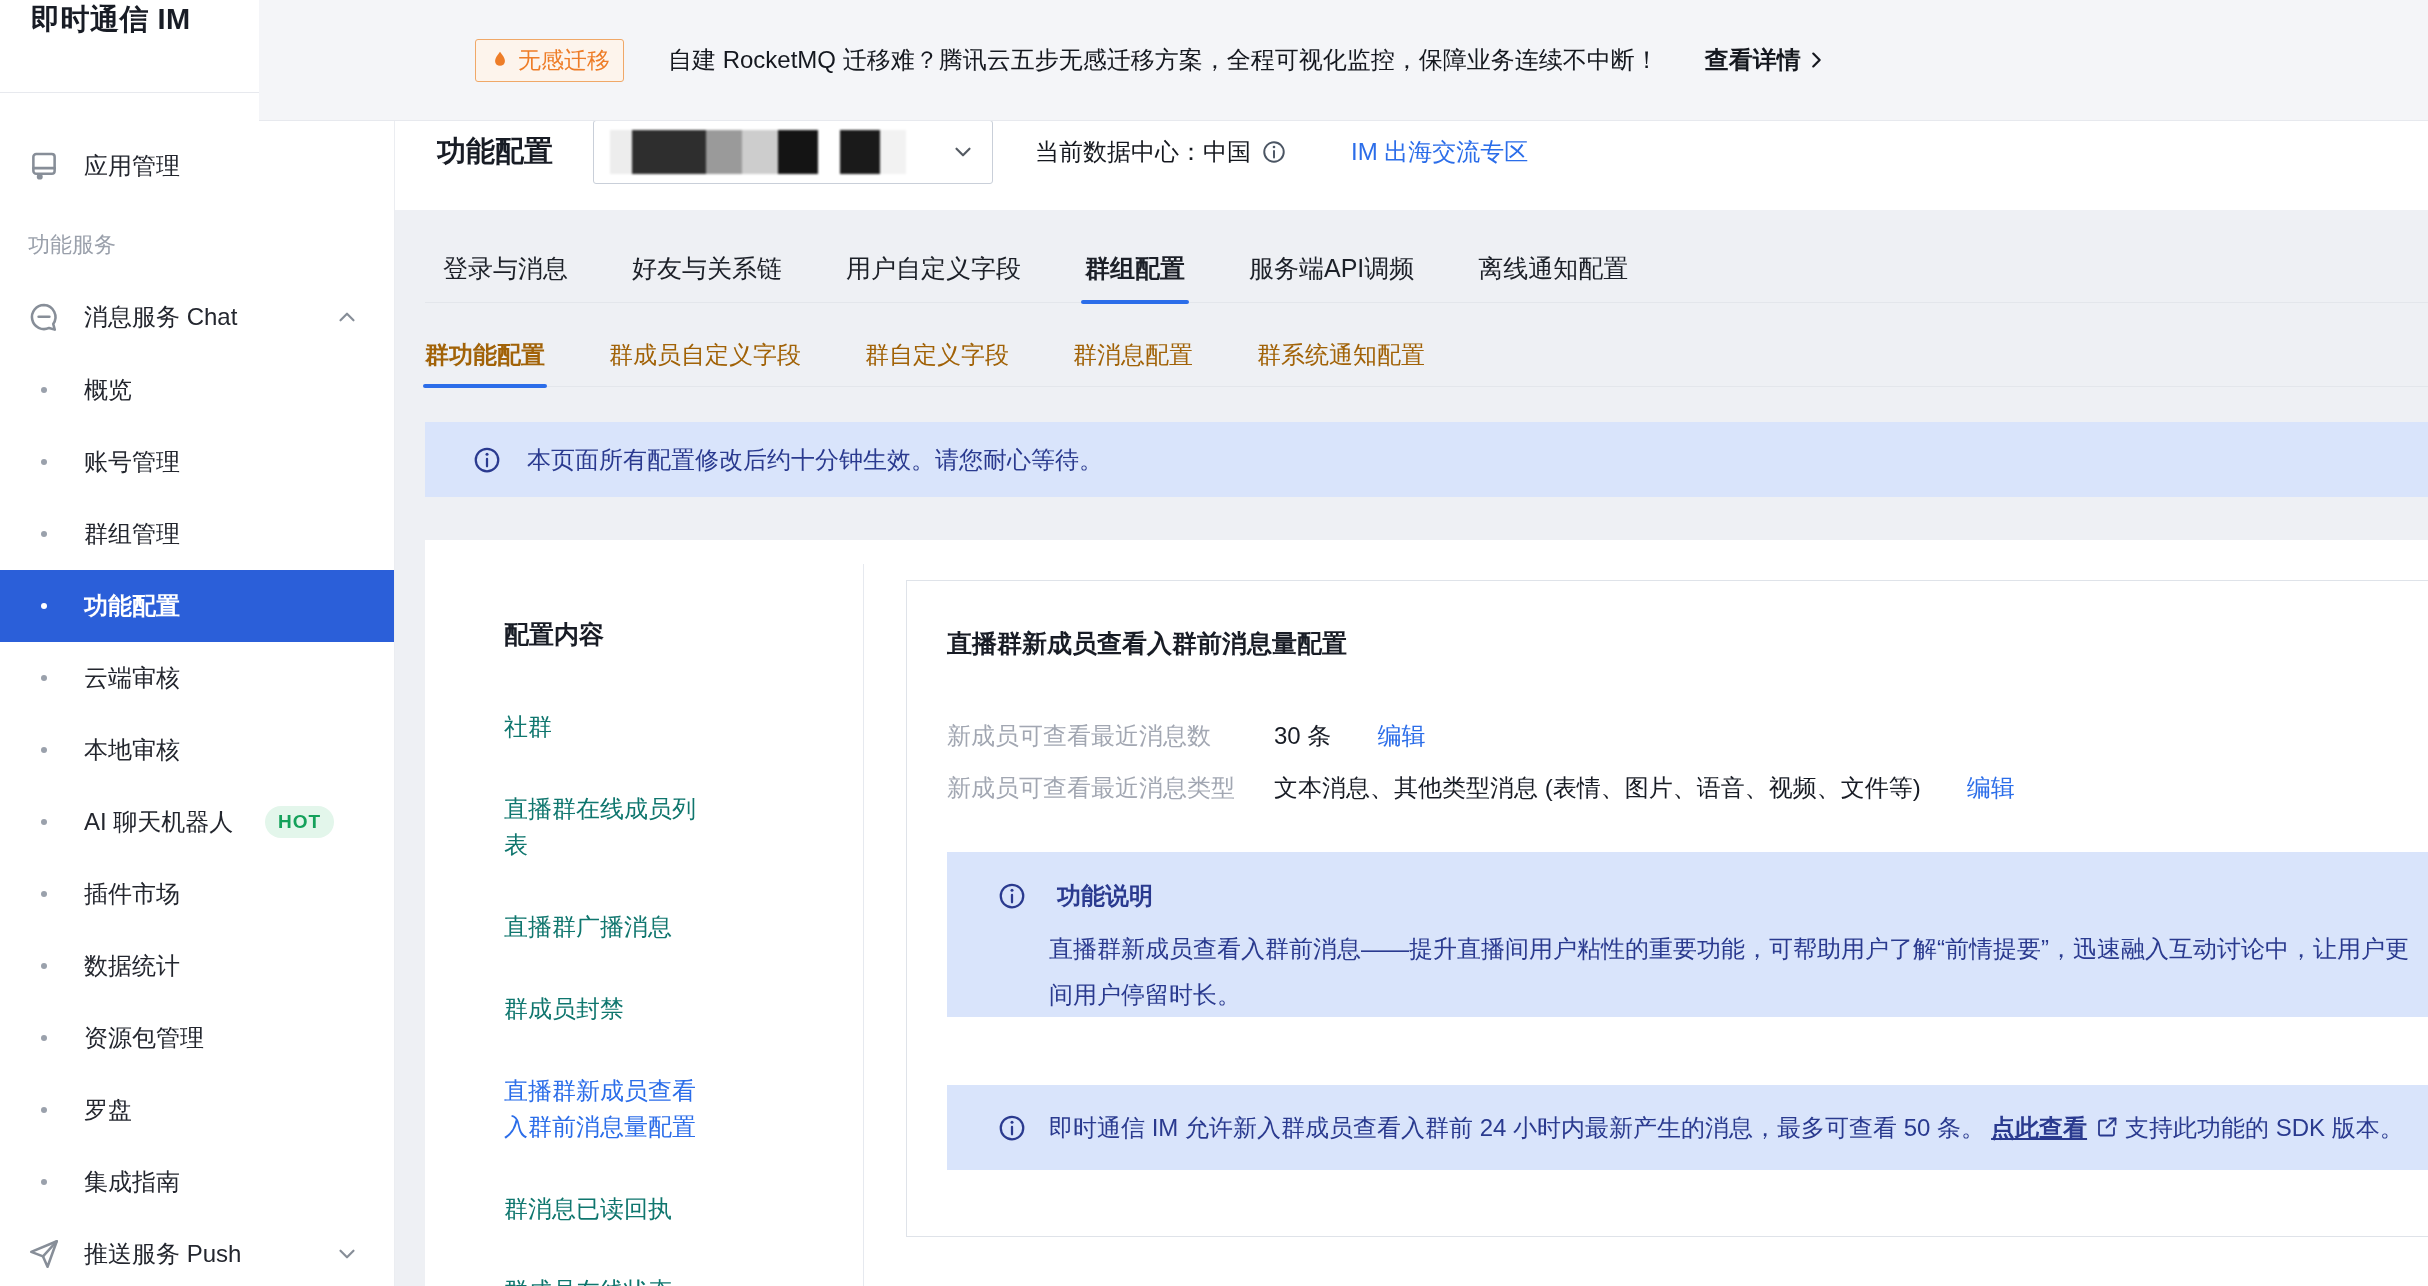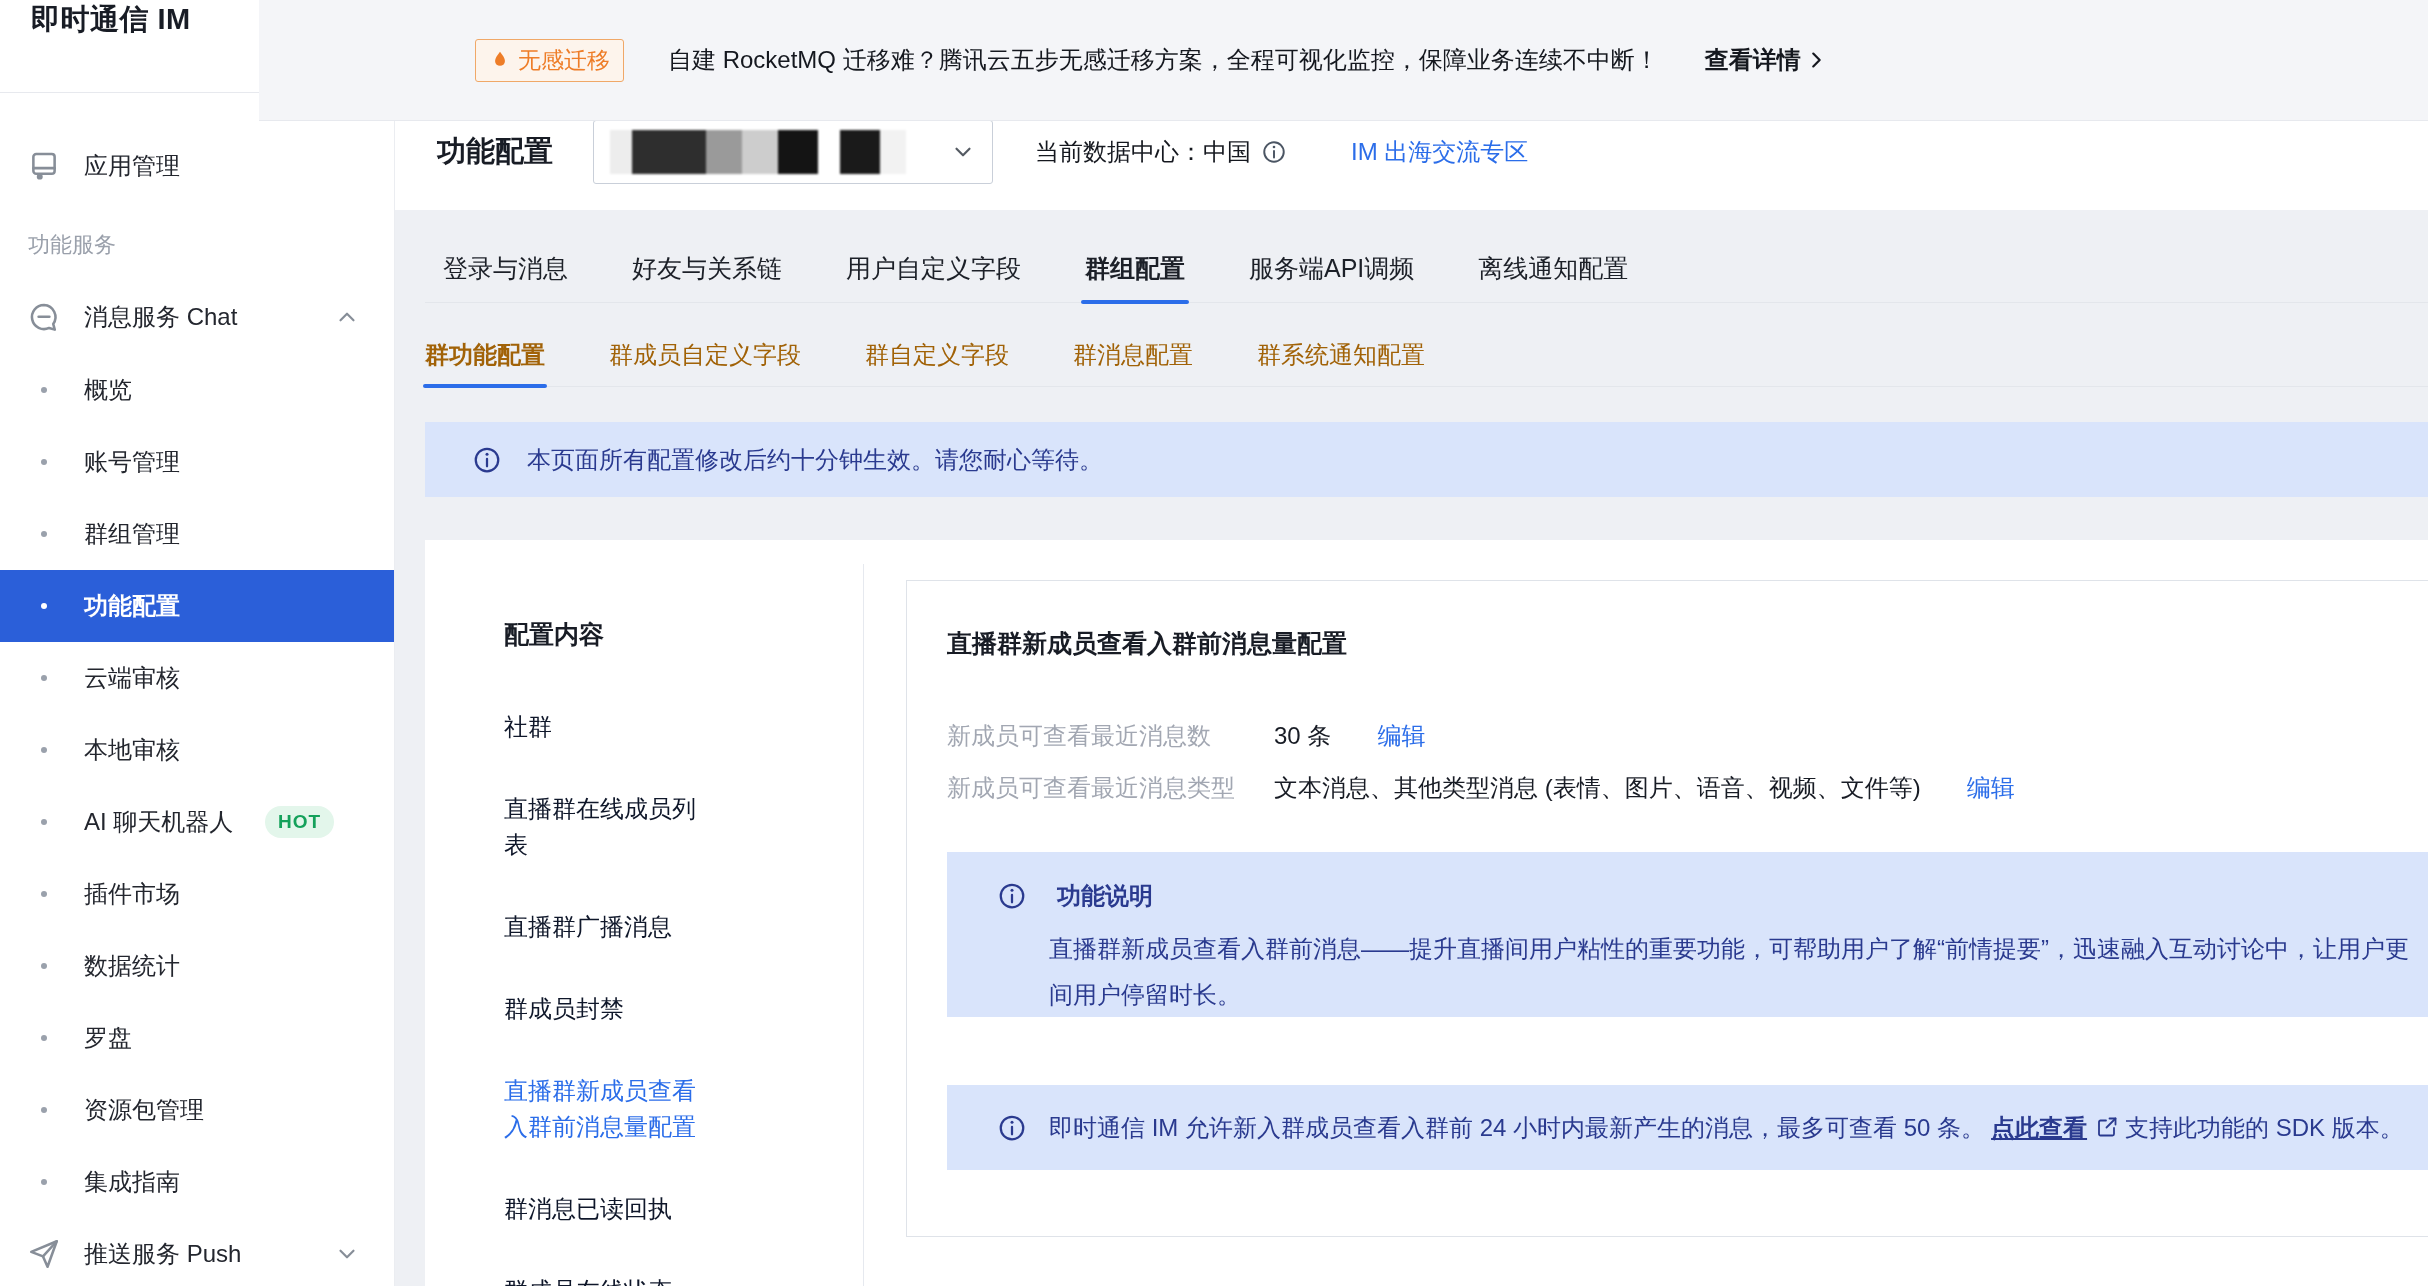--- a/index.html
+++ b/index.html
@@ -69,21 +69,21 @@
   .subtab.active::after{content:"";position:absolute;left:-2px;right:-2px;bottom:-2px;height:4px;
     background:#2b6de9;border-radius:2px;}
   .notice{margin-top:35px;height:75px;background:#d9e4fb;display:flex;align-items:center;
     padding-left:47px;gap:25px;color:#2a3a8f;font-size:24px;white-space:nowrap;overflow:hidden;}
   .notice .ico{width:30px;height:30px;flex-shrink:0;color:#2a3a8f;}
   
   .card{margin-top:43px;background:#fff;position:relative;height:800px;}
   .vdivider{position:absolute;left:438px;top:24px;bottom:0;width:1px;background:#e6e9ef;}
   .list-col{position:absolute;left:79px;top:0;width:205px;}
   .list-title{margin-top:78px;font-size:25px;font-weight:bold;}
-  .list-item{margin-top:46px;font-size:24px;line-height:36px;color:#0f172a;white-space:pre-line;cursor:pointer;}
+  .list-item{margin-top:46px;font-size:24px;line-height:36px;color:#0f766e;white-space:pre-line;cursor:pointer;}
   .list-item.first{margin-top:58px;}
   .list-item.active{color:#2b6de9;}
   .panel{position:absolute;left:481px;top:40px;right:-2px;height:657px;background:#fff;
     border:1px solid #dfe3e9;box-sizing:border-box;padding:46px 0 0 40px;overflow:hidden;}
   .panel-title{font-size:25px;font-weight:bold;}
   .prow{display:flex;align-items:center;white-space:nowrap;}
   .prow1{margin-top:60px;}
   .prow2{margin-top:20px;}
   .plabel{width:327px;flex-shrink:0;color:#a2a7b2;font-size:24px;}
   .pvalue{font-size:24px;color:#181c25;}
@@ -185,25 +185,25 @@
   <div class="side-row">
       <span class="dot"></span>
       <span class="txt">插件市场</span>
     </div>
   <div class="side-row">
       <span class="dot"></span>
       <span class="txt">数据统计</span>
     </div>
   <div class="side-row">
       <span class="dot"></span>
+      <span class="txt">资源包管理</span>
+    </div>
+  <div class="side-row">
+      <span class="dot"></span>
       <span class="txt">罗盘</span>
-    </div>
-  <div class="side-row">
-      <span class="dot"></span>
-      <span class="txt">资源包管理</span>
     </div>
   <div class="side-row">
       <span class="dot"></span>
       <span class="txt">集成指南</span>
     </div>
 
   <div class="side-row">
     <span class="ico">
       <svg width="34" height="34" viewBox="0 0 24 24" fill="none" stroke="currentColor" stroke-width="1.8" stroke-linecap="round" stroke-linejoin="round">
         <path d="M3 10.5 21 3l-6.5 18-3.2-7.3L3 10.5Z"></path>

